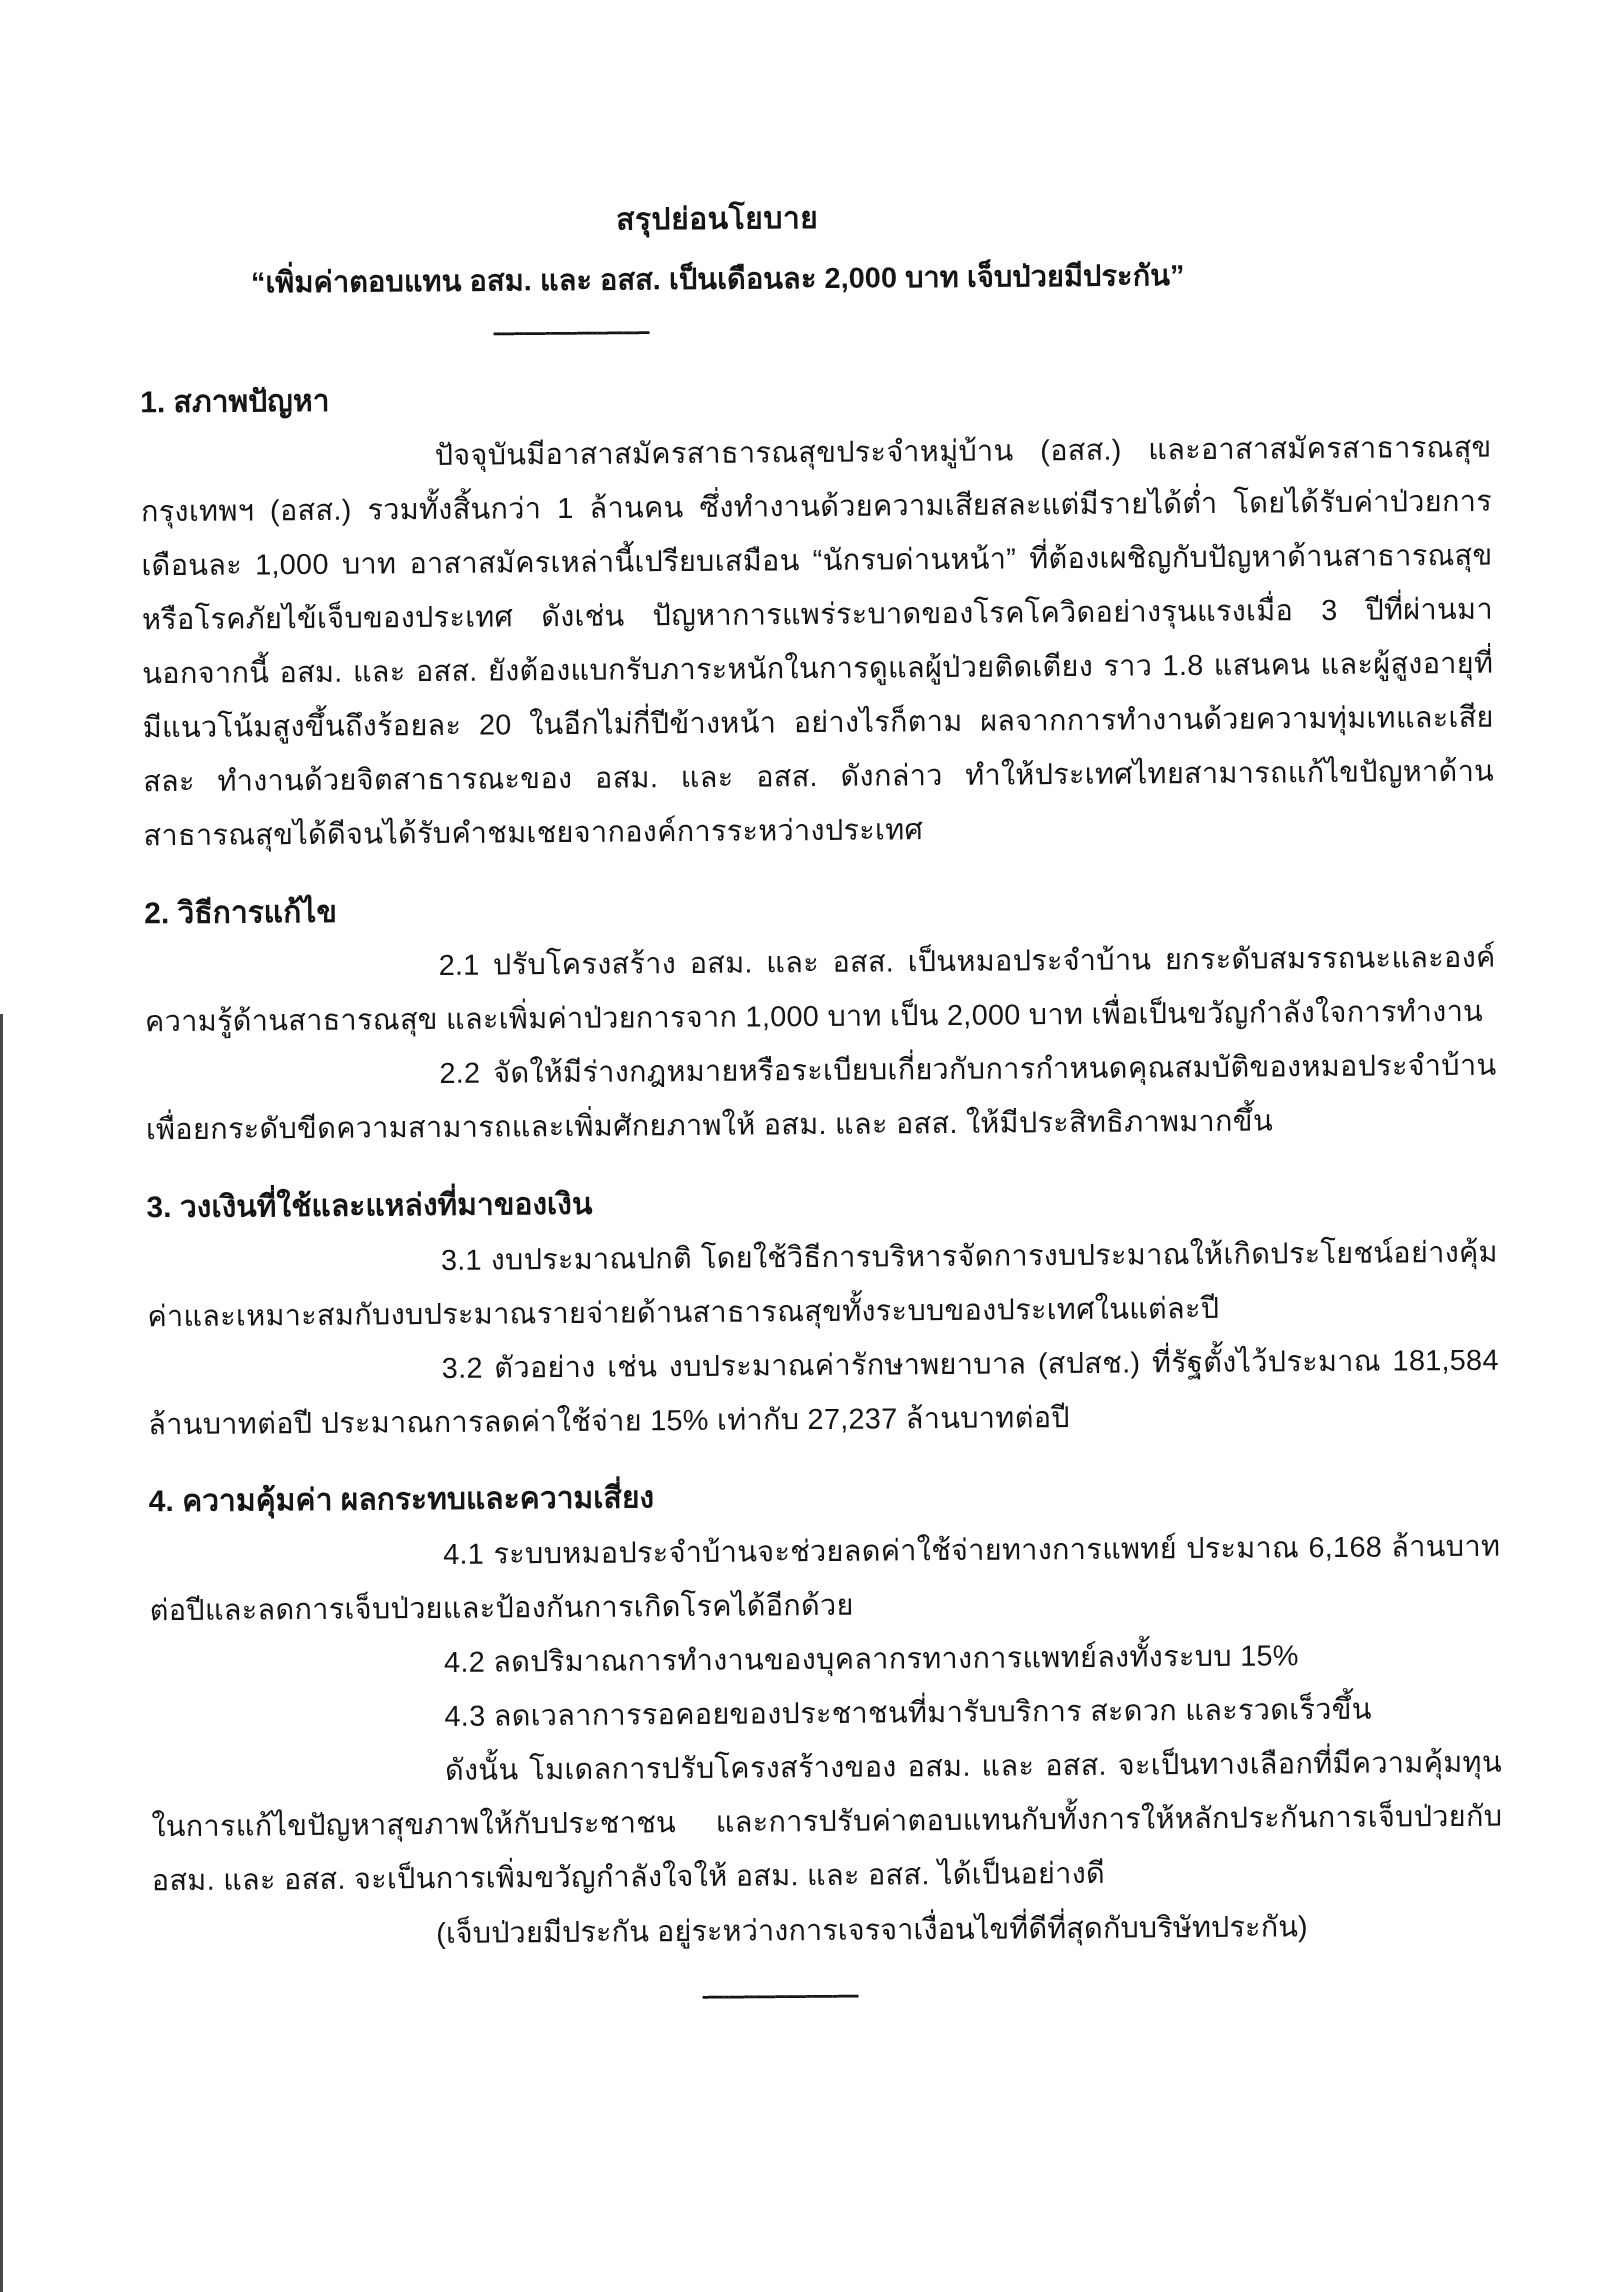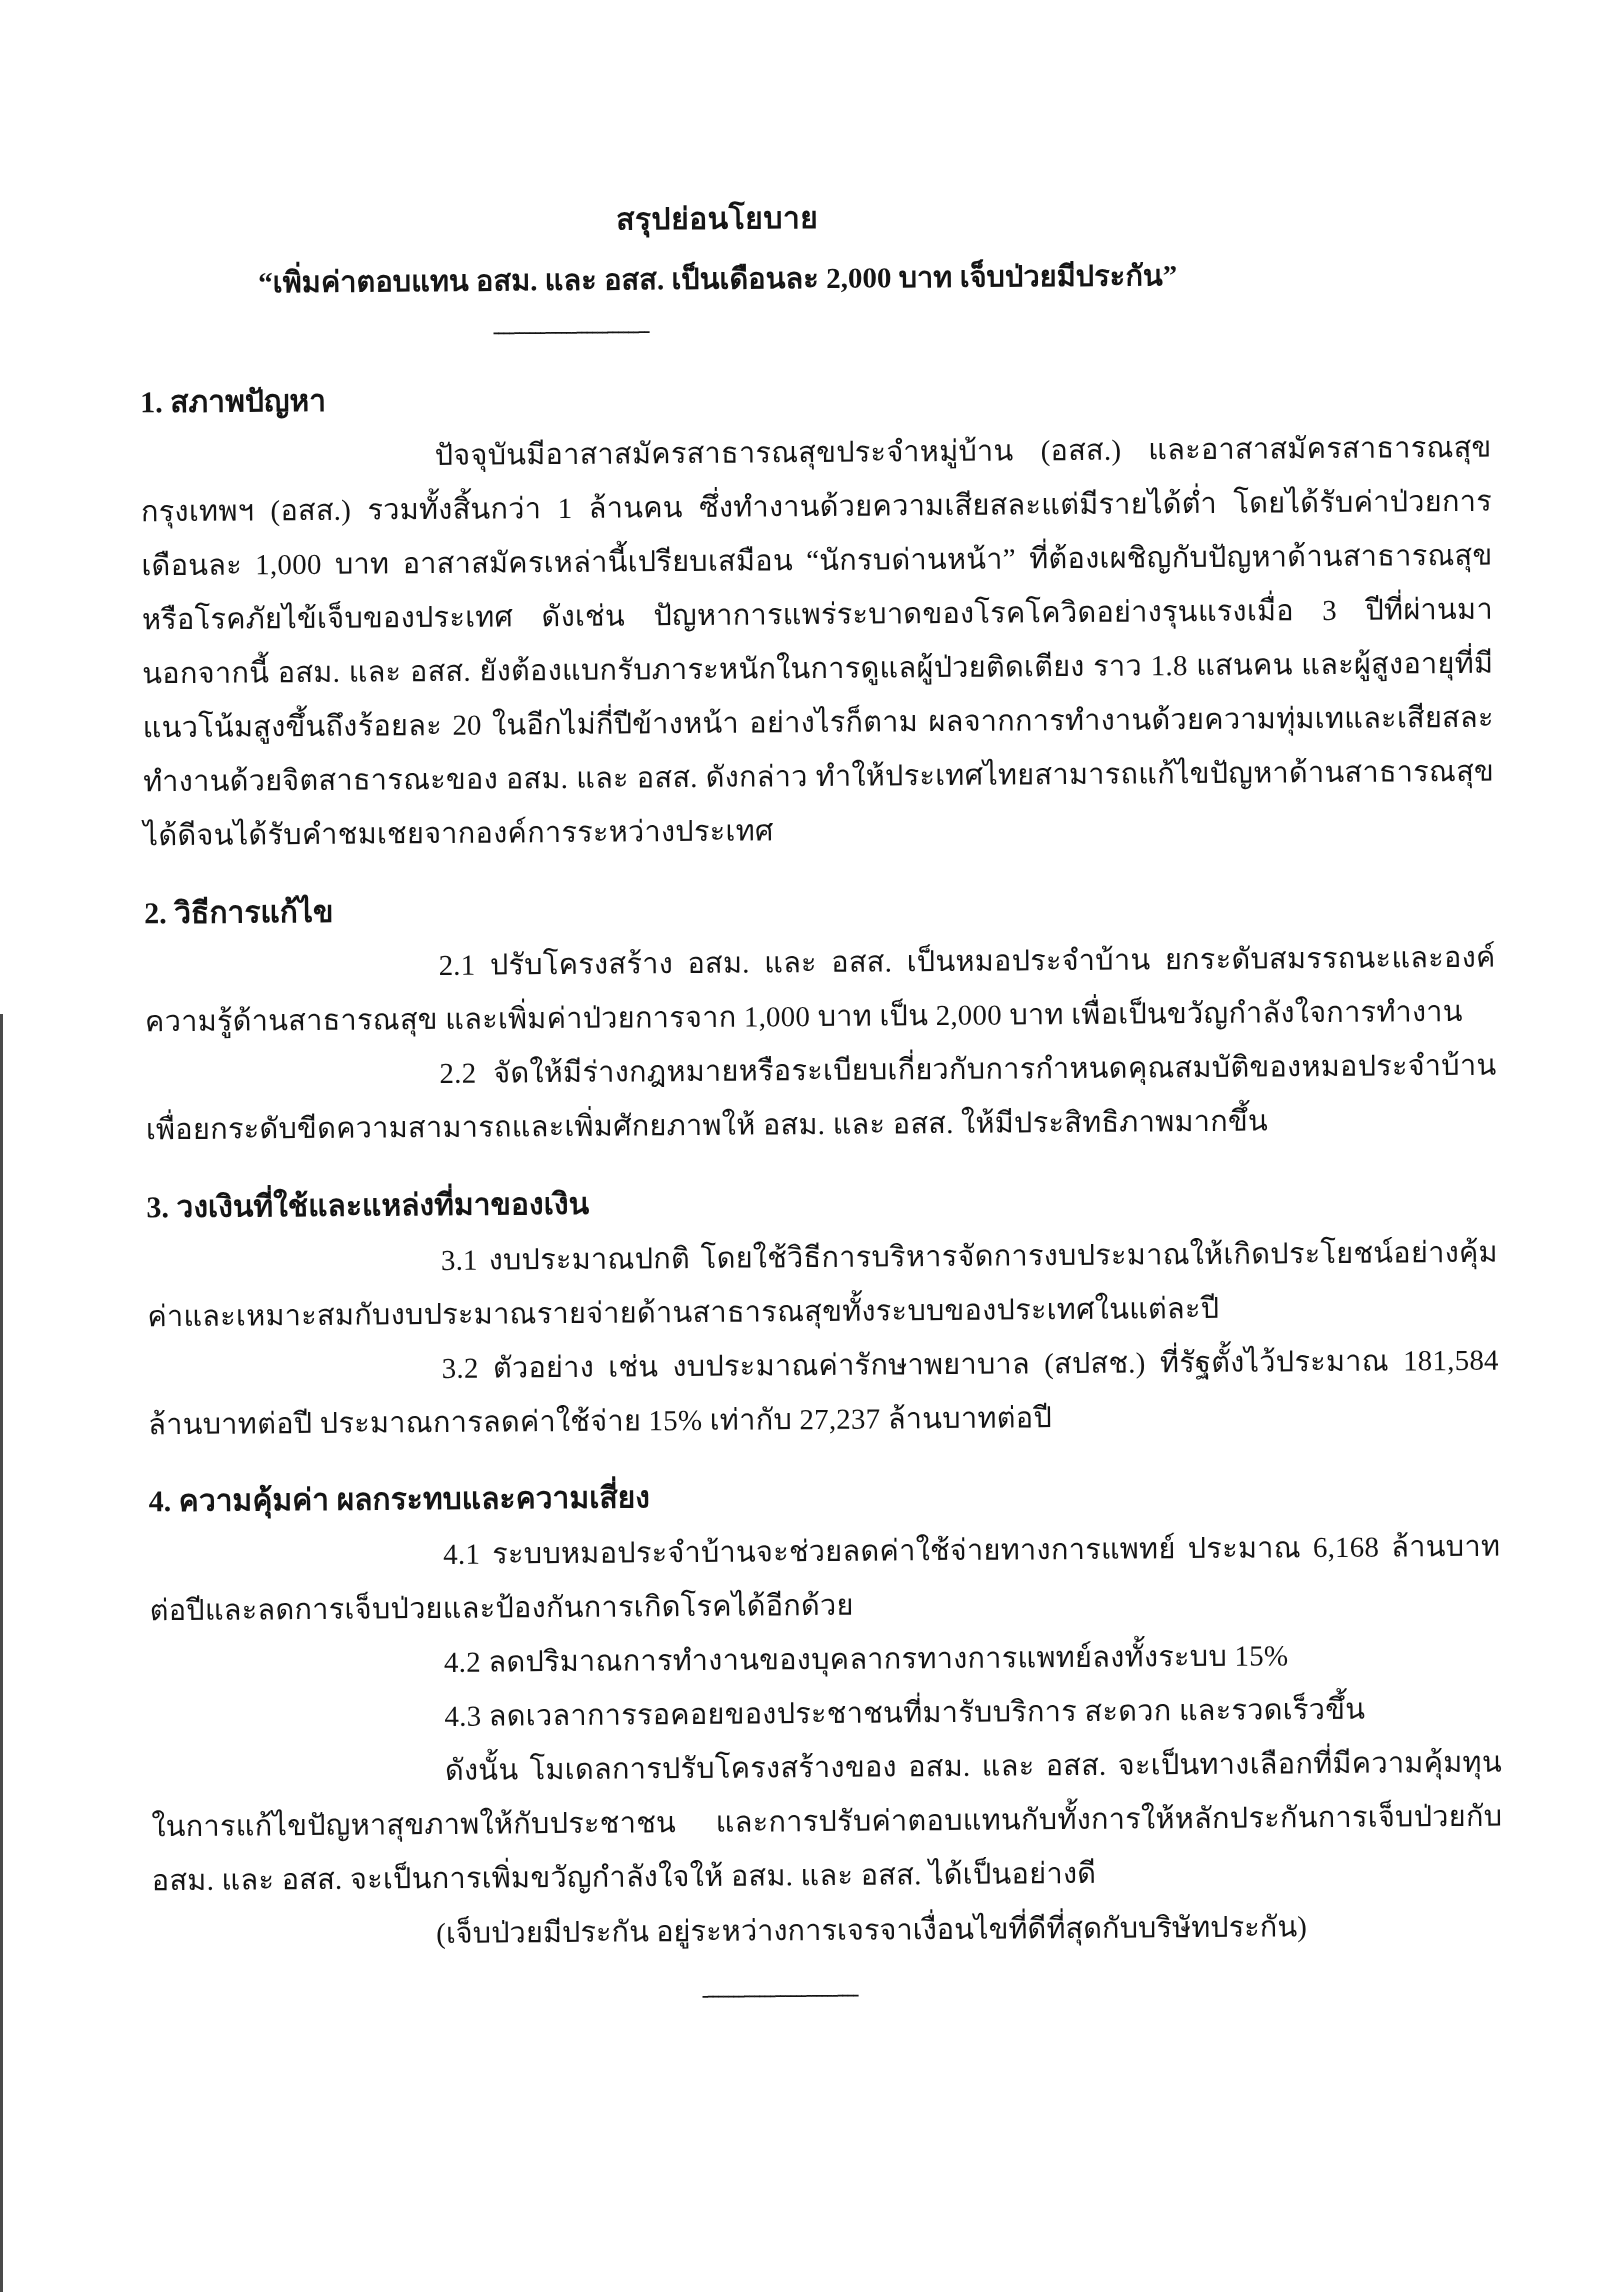--- a/index.html
+++ b/index.html
@@ -13,21 +13,20 @@
     overflow: hidden;
     font-family: "Liberation Sans", sans-serif;
     color: #151515;
   }
   .page {
     position: relative;
     width: 1620px;
     height: 2004px;
     background: #ffffff;
     box-sizing: border-box;
-    font-family: Liberation Serif, serif;
   }
   .sheet {
     position: absolute;
     top: 0;
     left: 0;
     width: 1620px;
     box-sizing: border-box;
     padding: 194px 132px 0 137px;
     transform: rotate(-0.45deg);
     transform-origin: 50% 0;

